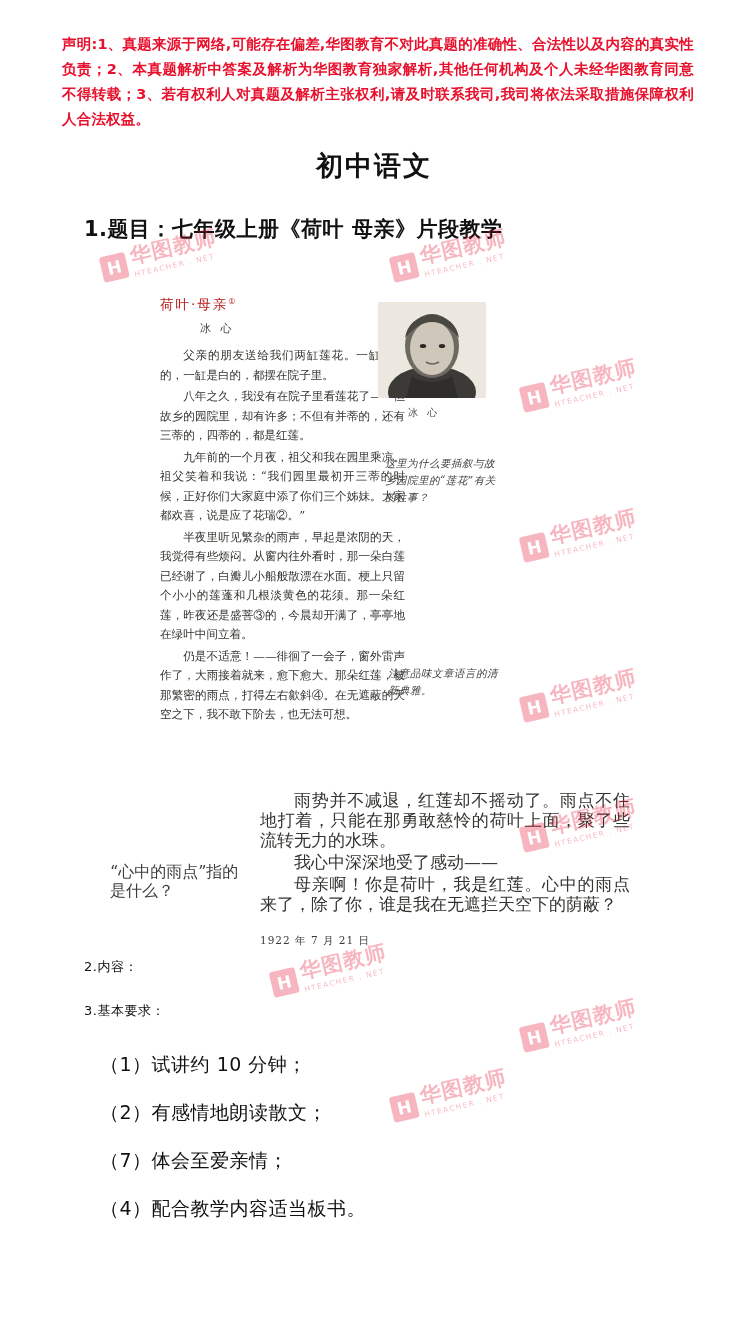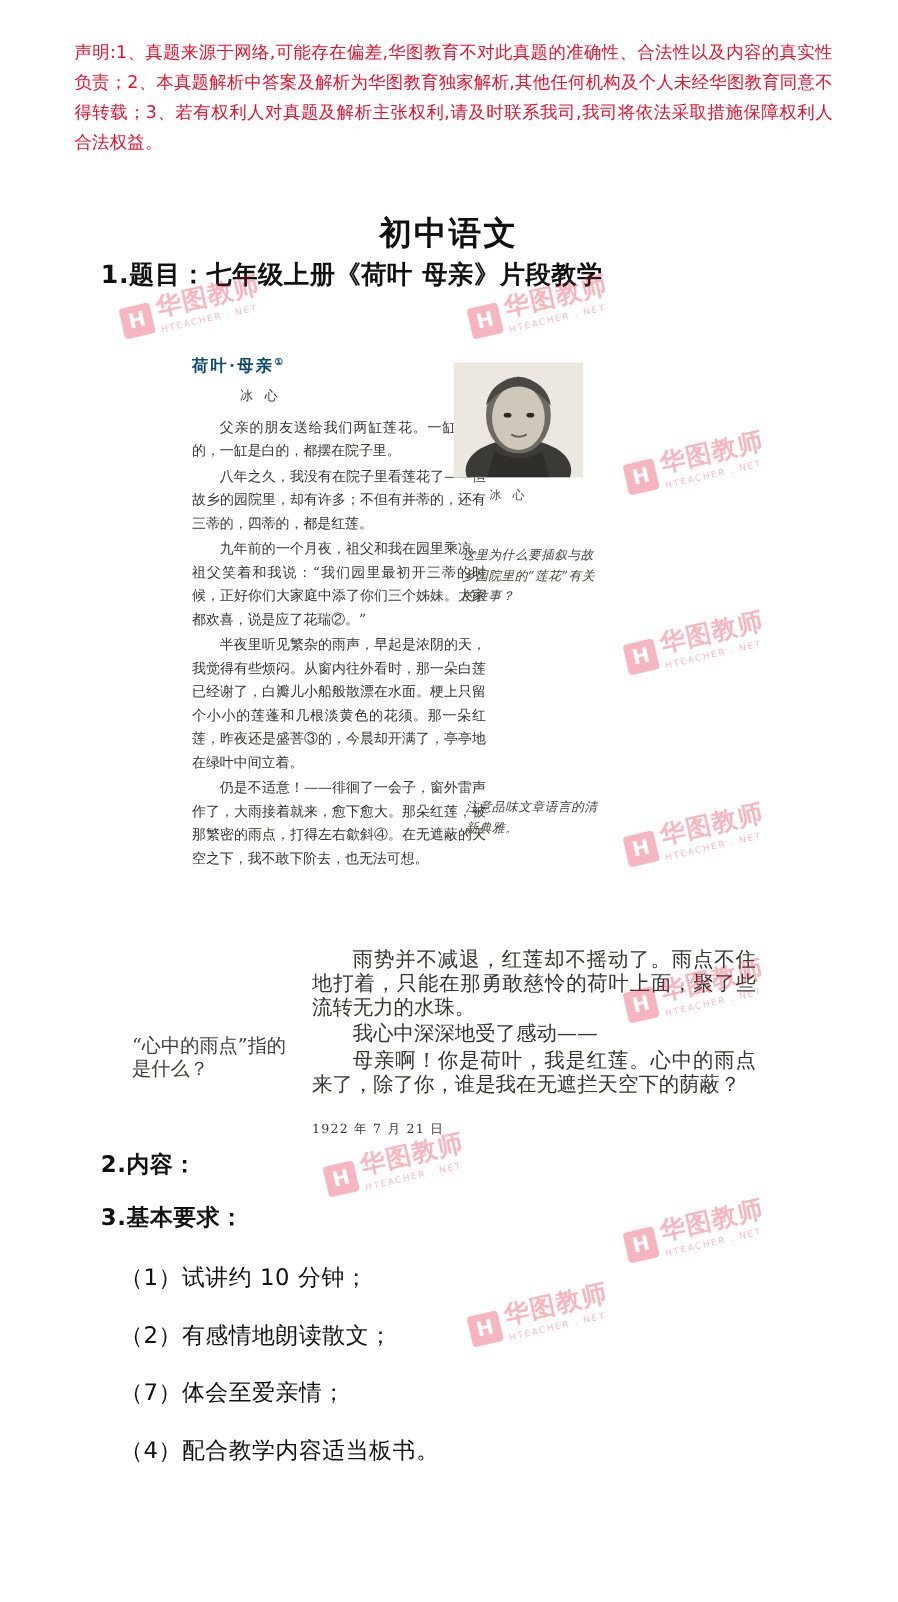--- a/index.html
+++ b/index.html
@@ -25,33 +25,33 @@
   
   .disclaimer {
     position: absolute;
     left: 62px;
     top: 32px;
     width: 632px;
     font-family: "DejaVu Sans", sans-serif;
     font-size: 14.5px;
     line-height: 25px;
     color: #e8112d;
-    font-weight: 400;
+    font-weight: 700;
     text-align: justify;
     letter-spacing: 0.2px;
   }
   .disclaimer .lead {
     color: #e8112d;
   }
 
   
   .doc-title {
     position: absolute;
     left: 0;
-    top: 176px;
+    top: 148px;
     width: 748px;
     text-align: center;
     font-family: "DejaVu Sans", sans-serif;
     font-weight: 700;
     font-size: 27px;
     letter-spacing: 2px;
     color: #111;
   }
   .q-title {
     position: absolute;
@@ -76,22 +76,22 @@
   }
   .scan-col {
     position: absolute;
     left: 30px;
     top: 26px;
     width: 245px;
   }
   .scan-head {
     font-size: 13.5px;
     letter-spacing: 2px;
-    font-weight: 700;
-    color: #0c4a6e;
+    font-weight: 400;
+    color: #b91c1c;
   }
   .scan-head sup {
     font-size: 8px;
     vertical-align: super;
   }
   .scan-author {
     font-size: 11px;
     letter-spacing: 3px;
     margin: 7px 0 10px 40px;
     color: #3a3a38;
@@ -168,22 +168,22 @@
     padding-right: 28px;
     letter-spacing: 1px;
     color: #3a3a38;
   }
 
   
   .sec {
     position: absolute;
     left: 84px;
     font-family: "DejaVu Sans", sans-serif;
-    font-weight: 700;
-    font-size: 19px;
+    font-weight: 400;
+    font-size: 13px;
     color: #111;
     letter-spacing: 0.5px;
   }
   .sec.s2 { top: 958px; }
   .sec.s3 { top: 1002px; }
   .req {
     position: absolute;
     left: 100px;
     font-family: "DejaVu Sans", sans-serif;
     font-size: 19px;

